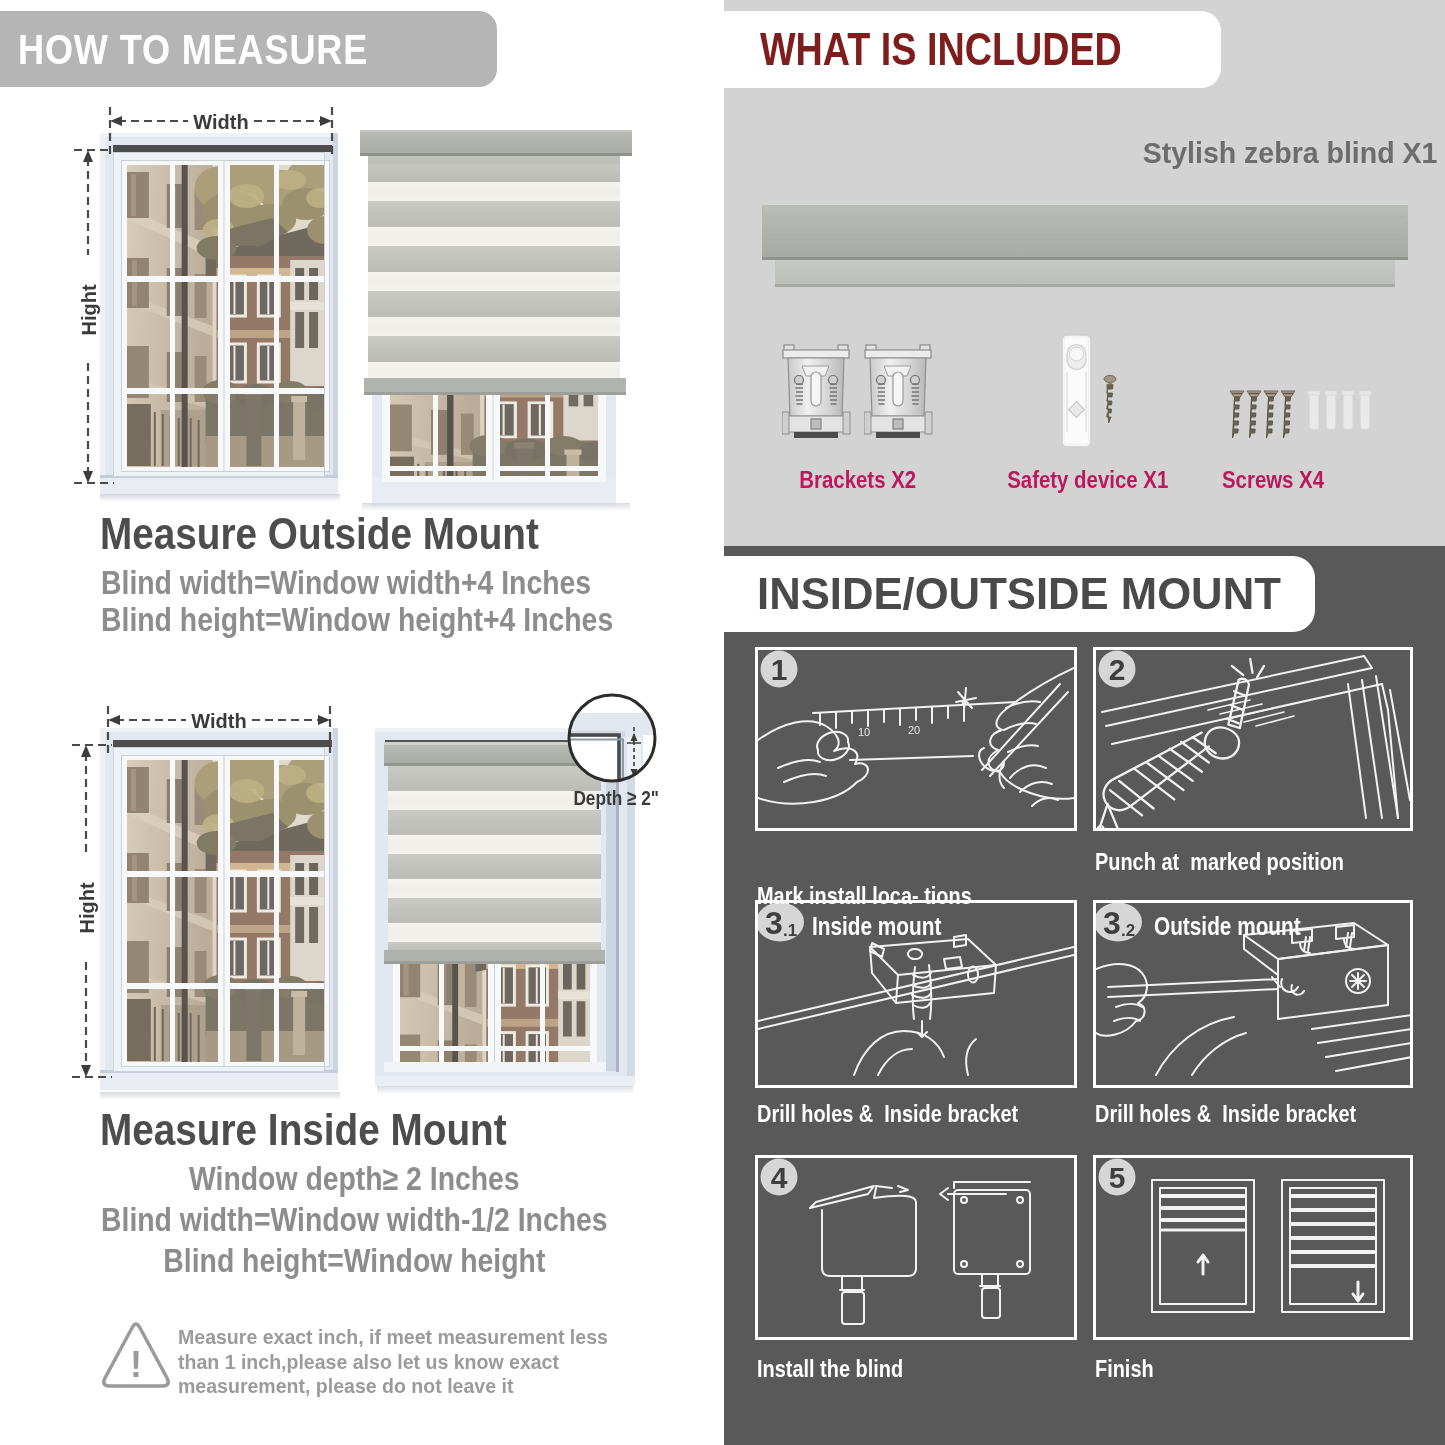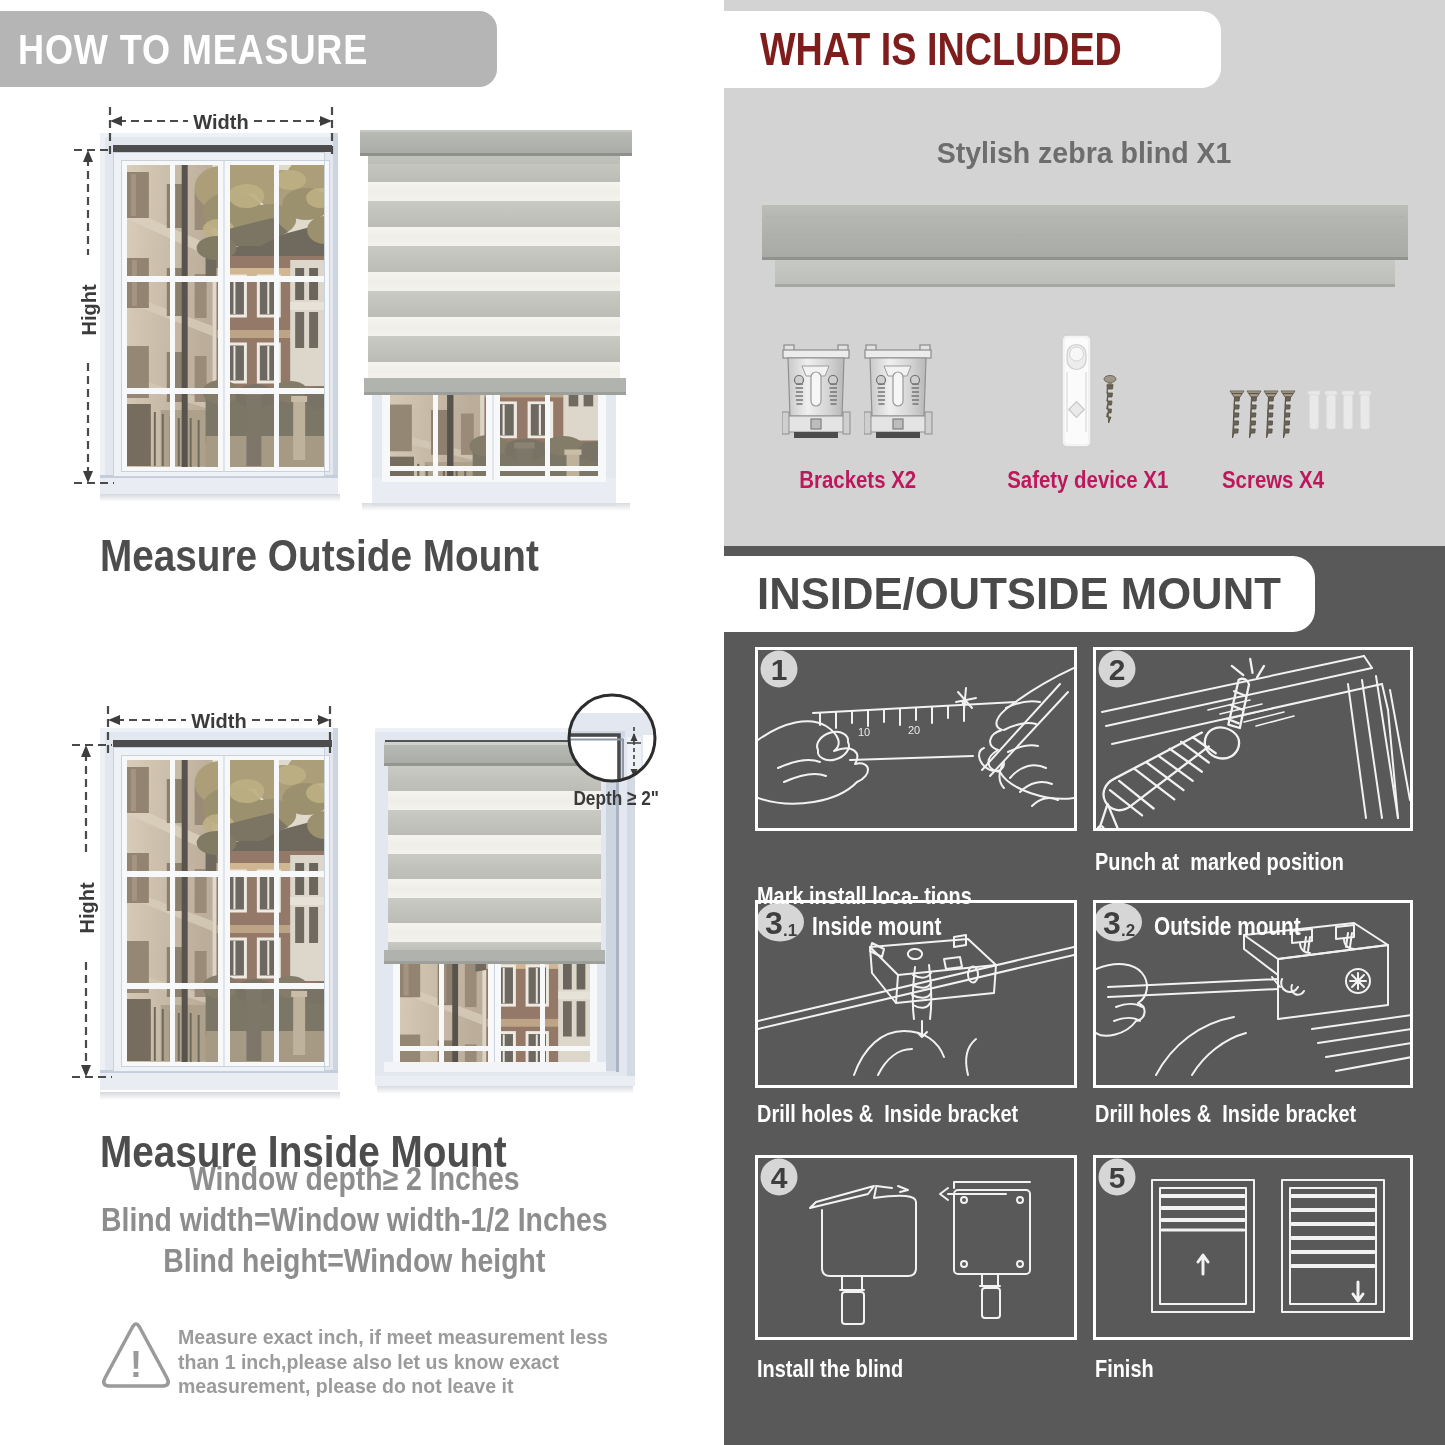--- a/index.html
+++ b/index.html
@@ -1,18 +1,18 @@
 <!DOCTYPE html>
 <html><head><meta charset="utf-8">
 <style>
 html,body{margin:0;padding:0;}
 #page{position:relative;width:1445px;height:1445px;background:#fff;font-family:"Liberation Sans",sans-serif;overflow:hidden;}
 .abs{position:absolute;}
 .hdr{background:#b5b5b5;border-radius:0 18px 18px 0;color:#fff;font-weight:bold;font-size:43px;letter-spacing:1px;}
-.h1{color:#4d4d4d;font-weight:bold;font-size:44px;margin-top:22px;}
+.h1{color:#4d4d4d;font-weight:bold;font-size:44px;}
 .sub{color:#8d8d8d;font-weight:bold;font-size:33px;line-height:37px;}
 .small{color:#9b9b9b;font-weight:bold;font-size:21px;line-height:24.5px;}
 .lbl{color:#be185d;font-weight:bold;font-size:24px;}
 .cap{color:#fff;font-weight:bold;font-size:24px;}
 .panel{position:absolute;border:3px solid #fff;background:#595959;}
 .cx{display:inline-block;transform-origin:left center;white-space:nowrap;}
 .cc{display:inline-block;transform-origin:center center;white-space:nowrap;}
 </style></head>
 <body>
 <div id="page">
@@ -302,20 +302,21 @@
   <polygon points="28,387 23,375 33,375"></polygon>
  </g>
  <text x="161" y="38" text-anchor="middle" font-family="Liberation Sans, sans-serif" font-size="20" font-weight="bold" fill="#3b3b3b">Width</text>
  <text transform="translate(36,218) rotate(-90)" text-anchor="middle" font-family="Liberation Sans, sans-serif" font-size="20" font-weight="bold" fill="#3b3b3b">Hight</text>
 </svg>
 <div class="abs" style="left:100px;top:494px;width:240px;height:8px;background:linear-gradient(#d5d8de,rgba(255,255,255,0));"></div>
 <div class="abs" style="left:362px;top:503px;width:268px;height:8px;background:linear-gradient(#d8dbe0,rgba(255,255,255,0));"></div>
 <div class="abs" style="left:100px;top:1092px;width:240px;height:8px;background:linear-gradient(#d5d8de,rgba(255,255,255,0));"></div>
 <div class="abs" style="left:377px;top:1086px;width:256px;height:8px;background:linear-gradient(#d8dbe0,rgba(255,255,255,0));"></div>
 <div class="abs h1" style="left:100px;top:509px;"><span class="cx" style="transform:scaleX(0.88)">Measure Outside Mount</span></div>
+<div class="abs sub" style="left:101px;top:564px;"><span class="cx" style="transform:scaleX(0.86)">Blind width=Window width+4 Inches<br>Blind height=Window height+4 Inches</span></div>
 <div class="abs h1" style="left:100px;top:1105px;"><span class="cx" style="transform:scaleX(0.88)">Measure Inside Mount</span></div>
 <div class="abs sub" style="left:101px;top:1158px;line-height:41px;text-align:center;"><span class="cx" style="transform:scaleX(0.86)">Window depth≥ 2 Inches<br>Blind width=Window width-1/2 Inches<br>Blind height=Window height</span></div>
 <div class="abs small" style="left:178px;top:1325px;"><span class="cx" style="transform:scaleX(0.93)">Measure exact inch, if meet measurement less<br>than 1 inch,please also let us know exact<br>measurement, please do not leave it</span></div>
 <svg class="abs" style="left:96px;top:1318px" width="80" height="84" viewBox="0 0 80 84">
  <path d="M36.5,9 L9,60 Q5,68 14,68 L66,68 Q75,68 71,60 L43.5,9 Q40,3 36.5,9 Z" fill="none" stroke="#9a9a9a" stroke-width="3.5" stroke-linejoin="round"></path>
  <text x="40" y="59" text-anchor="middle" font-family="Liberation Sans, sans-serif" font-size="36" font-weight="bold" fill="#9a9a9a">!</text>
 </svg>
 
 <svg class="abs" style="left:565px;top:691px" width="94" height="94" viewBox="0 0 94 94">
  <defs>
@@ -341,21 +342,21 @@
   </g>
   <line x1="62" y1="52" x2="76" y2="52" stroke="#3d3d3d" stroke-width="1.6"></line>
  </g>
  <circle cx="47" cy="47" r="43" fill="none" stroke="#2c2c2c" stroke-width="3"></circle>
 </svg>
 <div class="abs" style="left:556px;top:786px;width:120px;text-align:center;font-weight:bold;font-size:21px;color:#3a3a3a;"><span class="cc" style="transform:scaleX(0.82)">Depth ≥ 2"</span></div>
 
 <div class="abs" style="left:724px;top:0;width:721px;height:546px;background:#d3d3d3;"></div>
 <div class="abs" style="left:724px;top:11px;width:497px;height:77px;background:#fff;border-radius:0 20px 20px 0;"></div>
 <div class="abs" style="left:760px;top:11px;height:77px;line-height:77px;font-weight:bold;font-size:46px;color:#7f1d1d;"><span class="cx" style="transform:scaleX(0.82)">WHAT IS INCLUDED</span></div>
-<div class="abs" style="left:724px;top:136px;width:721px;text-align:center;font-weight:bold;font-size:30px;color:#6d6d6d;"><span class="cc" style="transform:scaleX(0.95)">Stylish zebra blind X1</span></div>
+<div class="abs" style="left:724px;top:136px;width:721px;text-align:right;font-weight:bold;font-size:30px;color:#6d6d6d;"><span class="cc" style="transform:scaleX(0.95)">Stylish zebra blind X1</span></div>
 
 <svg class="abs" style="left:755px;top:195px" width="660" height="100" viewBox="0 0 660 100">
  <defs>
   <linearGradient id="hrg" x1="0" y1="0" x2="0" y2="1">
    <stop offset="0" stop-color="#bcbfb9"></stop>
           <stop offset="0.45" stop-color="#b1b4ae"></stop>
           <stop offset="1" stop-color="#a7aaa4"></stop>
   </linearGradient>
   <linearGradient id="hrf" x1="0" y1="0" x2="0" y2="1">
    <stop offset="0" stop-color="#c6c8c3"></stop>

